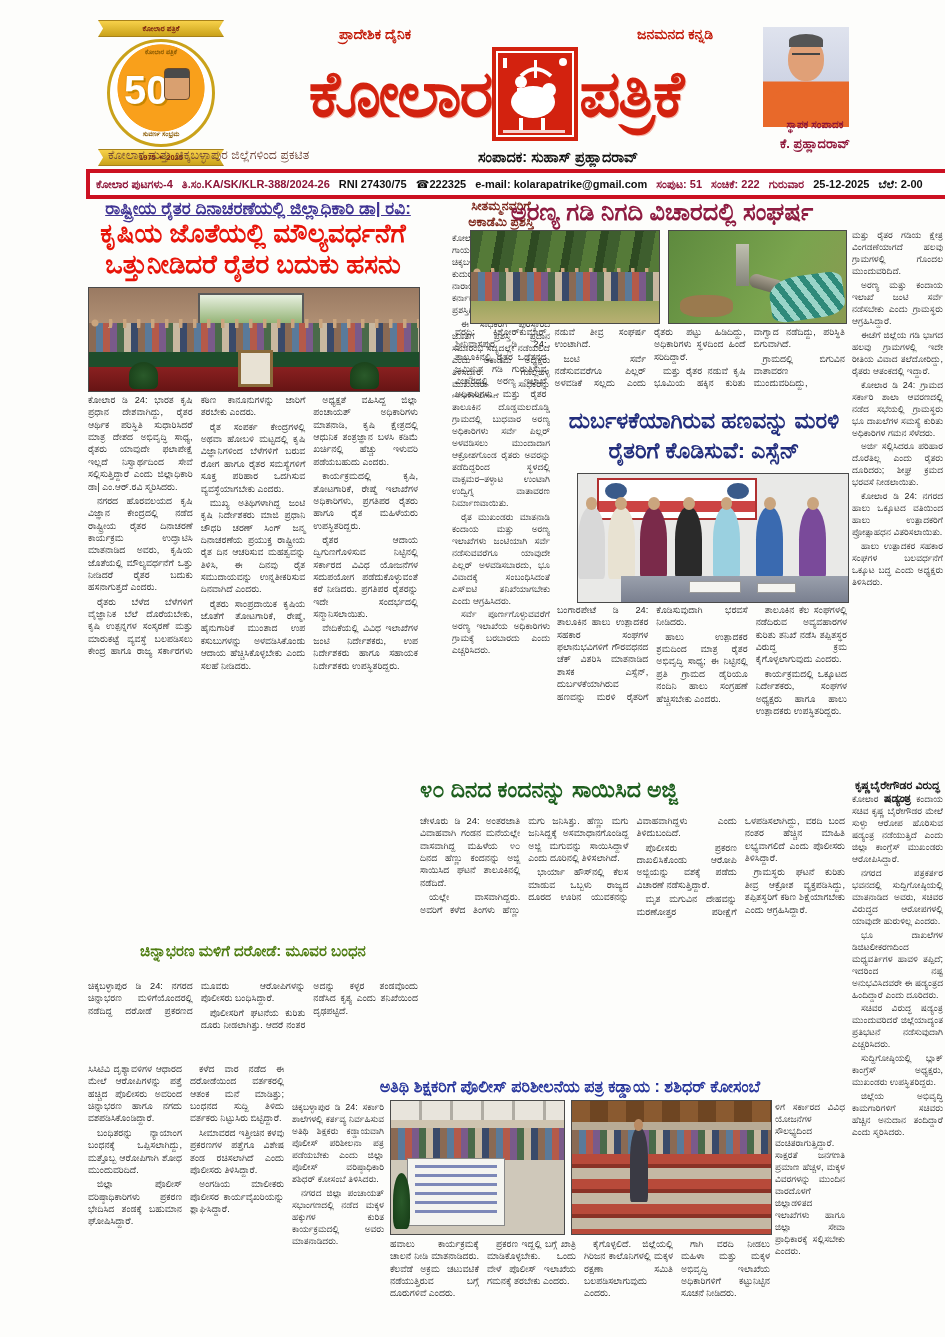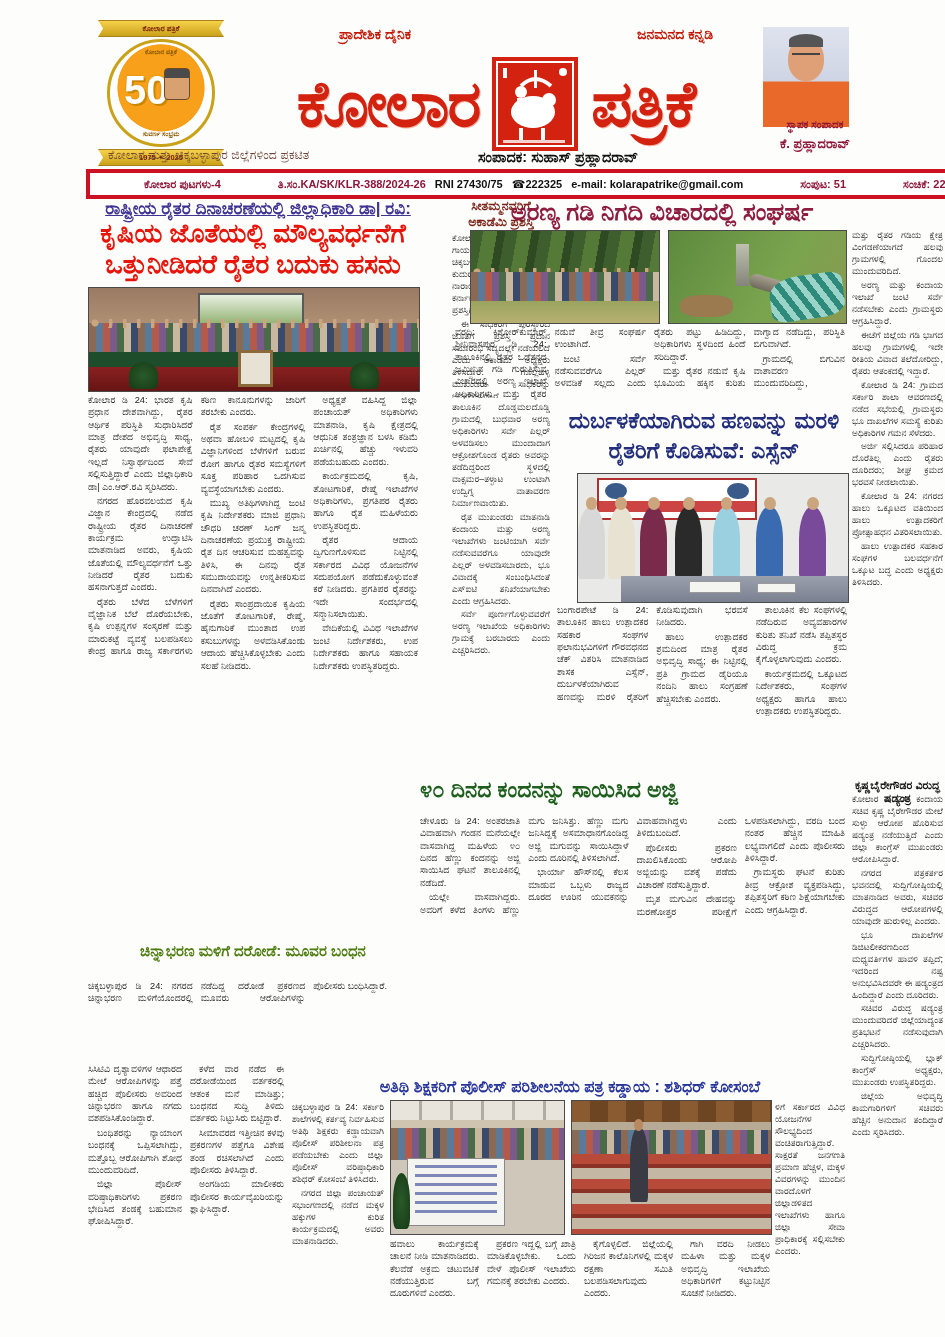--- a/index.html
+++ b/index.html
@@ -2,21 +2,21 @@
 <html><head>
 <meta charset="utf-8">
 <style>
   html,body{margin:0;padding:0;}
   body{width:945px;height:1337px;position:relative;background:#fdfdfb;
        font-family:"Liberation Sans","DejaVu Sans",sans-serif;color:#1c1c1c;overflow:hidden;}
   .abs{position:absolute;}
 
   
   .tagline{position:absolute;font-size:14px;font-weight:bold;color:#c21807;text-align:center;}
-  .title-row{position:absolute;left:228px;top:48px;width:535px;height:112px;display:flex;align-items:center;justify-content:center;gap:12px;}
+  .title-row{position:absolute;left:228px;top:38px;width:535px;height:112px;display:flex;align-items:center;justify-content:center;gap:0;}
   .title-word{font-size:64px;font-weight:800;color:#d3220f;line-height:1;letter-spacing:-2px;text-shadow:1px 1px 0 #f4b5a8;}
   .emblem{width:88px;height:96px;flex:0 0 auto;}
   .pub-line{position:absolute;left:108px;top:148px;width:260px;font-size:12.5px;font-weight:normal;color:#6e4438;}
   .ed-line{position:absolute;left:428px;top:149px;width:260px;font-size:14.5px;font-weight:bold;color:#111;text-align:center;}
 
   
   .logo{position:absolute;left:98px;top:20px;width:126px;height:146px;text-align:center;}
   .ribbon{height:15px;line-height:15px;font-size:7.5px;font-weight:bold;color:#7a1f10;
           background:linear-gradient(180deg,#f7d14a,#caa21a);border:1px solid #a8821a;
           clip-path:polygon(0 0,100% 0,96% 50%,100% 100%,0 100%,4% 50%);}
@@ -35,21 +35,21 @@
   .f-face{width:36px;height:44px;border-radius:50% 50% 46% 46%;background:#e0a077;margin:10px auto 0;position:relative;}
   .f-hair{position:absolute;top:-3px;left:1px;right:1px;height:13px;border-radius:50% 50% 0 0;background:#555;}
   .f-glass{position:absolute;top:16px;left:4px;right:4px;height:6px;border-top:2px solid #444;}
   .f-shirt{position:absolute;bottom:0;left:6px;right:6px;height:38px;border-radius:20px 20px 0 0;background:#e8692a;}
   .f-label{position:absolute;left:745px;top:118px;width:140px;text-align:center;font-size:10.5px;font-weight:bold;color:#8e1538;}
   .f-name{position:absolute;left:745px;top:136px;width:140px;text-align:center;font-size:13px;font-weight:bold;color:#8e1538;}
 
   
   .infobar{position:absolute;left:88px;top:171px;width:853px;height:22px;border:2px solid #cc1122;box-shadow:0 0 0 1px #fff inset,0 0 0 2px #cc1122;
            display:flex;align-items:center;gap:9px;padding:0 6px;font-size:11px;font-weight:bold;white-space:nowrap;overflow:hidden;background:#fff;}
-  .seg-m{color:#8e1538;margin-left:48px;} .seg-b{color:#111;}
+  .seg-m{color:#8e1538;} .seg-b{color:#111;}
 
   
   .kicker{position:absolute;font-size:17px;font-weight:bold;color:#3f3393;text-decoration:underline;text-align:center;}
   .headline{position:absolute;font-weight:800;text-align:center;line-height:1.18;}
   .subhead{font-size:11.5px;font-weight:bold;color:#111;text-align:center;margin:19px 0;}
   .body-block{position:absolute;font-size:9.3px;line-height:1.33;text-align:justify;overflow:hidden;color:#222;}
   .cols2{column-count:2;column-gap:8px;} .cols3{column-count:3;column-gap:8px;} .cols4{column-count:4;column-gap:8px;}
   .bp{margin:0 0 2px;text-indent:9px;}
   .bp:first-child{text-indent:0;}
 
@@ -274,20 +274,21 @@
     <p class="bp">ಯಲ್ಲೇ ವಾಸವಾಗಿದ್ದರು. ಅವರಿಗೆ ಕಳೆದ ತಿಂಗಳು ಹೆಣ್ಣು ಮಗು ಜನಿಸಿತ್ತು. ಹೆಣ್ಣು ಮಗು ಜನಿಸಿದ್ದಕ್ಕೆ ಅಸಮಾಧಾನಗೊಂಡಿದ್ದ ಅಜ್ಜಿ ಮಗುವನ್ನು ಸಾಯಿಸಿದ್ದಾಳೆ ಎಂದು ದೂರಿನಲ್ಲಿ ತಿಳಿಸಲಾಗಿದೆ.</p>
     <p class="bp">ಭಾರ್ಯಾ ಹೌಸ್‌ನಲ್ಲಿ ಕೆಲಸ ಮಾಡುವ ಒಬ್ಬಳು ರಾಜ್ಯದ ದೂರದ ಊರಿನ ಯುವಕನನ್ನು ವಿವಾಹವಾಗಿದ್ದಳು ಎಂದು ತಿಳಿದುಬಂದಿದೆ.</p>
     <p class="bp">ಪೊಲೀಸರು ಪ್ರಕರಣ ದಾಖಲಿಸಿಕೊಂಡು ಆರೋಪಿ ಅಜ್ಜಿಯನ್ನು ವಶಕ್ಕೆ ಪಡೆದು ವಿಚಾರಣೆ ನಡೆಸುತ್ತಿದ್ದಾರೆ.</p>
     <p class="bp">ಮೃತ ಮಗುವಿನ ದೇಹವನ್ನು ಮರಣೋತ್ತರ ಪರೀಕ್ಷೆಗೆ ಒಳಪಡಿಸಲಾಗಿದ್ದು, ವರದಿ ಬಂದ ನಂತರ ಹೆಚ್ಚಿನ ಮಾಹಿತಿ ಲಭ್ಯವಾಗಲಿದೆ ಎಂದು ಪೊಲೀಸರು ತಿಳಿಸಿದ್ದಾರೆ.</p>
     <p class="bp">ಗ್ರಾಮಸ್ಥರು ಘಟನೆ ಕುರಿತು ತೀವ್ರ ಆಕ್ರೋಶ ವ್ಯಕ್ತಪಡಿಸಿದ್ದು, ತಪ್ಪಿತಸ್ಥರಿಗೆ ಕಠಿಣ ಶಿಕ್ಷೆಯಾಗಬೇಕು ಎಂದು ಆಗ್ರಹಿಸಿದ್ದಾರೆ.</p>
   </div>
 
 <div class="headline" style="left:86px;top:942px;width:334px;font-size:15px;color:#4d7c0f;">ಚಿನ್ನಾಭರಣ ಮಳಿಗೆ ದರೋಡೆ: ಮೂವರ ಬಂಧನ</div>
 <div class="body-block cols3" style="left:88px;top:980px;width:330px;height:78px;">
     <p class="bp">ಚಿಕ್ಕಬಳ್ಳಾಪುರ ಡಿ 24: ನಗರದ ಚಿನ್ನಾಭರಣ ಮಳಿಗೆಯೊಂದರಲ್ಲಿ ನಡೆದಿದ್ದ ದರೋಡೆ ಪ್ರಕರಣದ ಮೂವರು ಆರೋಪಿಗಳನ್ನು ಪೊಲೀಸರು ಬಂಧಿಸಿದ್ದಾರೆ.</p>
+    <p class="bp">ಪೊಲೀಸರಿಗೆ ಘಟನೆಯ ಕುರಿತು ದೂರು ನೀಡಲಾಗಿತ್ತು. ಆದರೆ ನಂತರ ಅದನ್ನು ಕಳ್ಳರ ತಂಡವೊಂದು ನಡೆಸಿದ ಕೃತ್ಯ ಎಂದು ತನಿಖೆಯಿಂದ ದೃಢಪಟ್ಟಿದೆ.</p>
   </div>
 <div class="body-block cols2" style="left:88px;top:1063px;width:196px;height:268px;">
     <p class="bp">ಸಿಸಿಟಿವಿ ದೃಶ್ಯಾವಳಿಗಳ ಆಧಾರದ ಮೇಲೆ ಆರೋಪಿಗಳನ್ನು ಪತ್ತೆ ಹಚ್ಚಿದ ಪೊಲೀಸರು ಅವರಿಂದ ಚಿನ್ನಾಭರಣ ಹಾಗೂ ನಗದು ವಶಪಡಿಸಿಕೊಂಡಿದ್ದಾರೆ.</p>
     <p class="bp">ಬಂಧಿತರನ್ನು ನ್ಯಾಯಾಂಗ ಬಂಧನಕ್ಕೆ ಒಪ್ಪಿಸಲಾಗಿದ್ದು, ಮತ್ತೊಬ್ಬ ಆರೋಪಿಗಾಗಿ ಶೋಧ ಮುಂದುವರಿದಿದೆ.</p>
     <p class="bp">ಜಿಲ್ಲಾ ಪೊಲೀಸ್ ವರಿಷ್ಠಾಧಿಕಾರಿಗಳು ಪ್ರಕರಣ ಭೇದಿಸಿದ ತಂಡಕ್ಕೆ ಬಹುಮಾನ ಘೋಷಿಸಿದ್ದಾರೆ.</p>
     <p class="bp">ಕಳೆದ ವಾರ ನಡೆದ ಈ ದರೋಡೆಯಿಂದ ವರ್ತಕರಲ್ಲಿ ಆತಂಕ ಮನೆ ಮಾಡಿತ್ತು; ಬಂಧನದ ಸುದ್ದಿ ತಿಳಿದು ವರ್ತಕರು ನಿಟ್ಟುಸಿರು ಬಿಟ್ಟಿದ್ದಾರೆ.</p>
     <p class="bp">ಸೀಮಾವರದ ಇತ್ತೀಚಿನ ಕಳವು ಪ್ರಕರಣಗಳ ಪತ್ತೆಗೂ ವಿಶೇಷ ತಂಡ ರಚಿಸಲಾಗಿದೆ ಎಂದು ಪೊಲೀಸರು ತಿಳಿಸಿದ್ದಾರೆ.</p>
     <p class="bp">ಅಂಗಡಿಯ ಮಾಲೀಕರು ಪೊಲೀಸರ ಕಾರ್ಯವೈಖರಿಯನ್ನು ಶ್ಲಾಘಿಸಿದ್ದಾರೆ.</p>
   </div>
 

